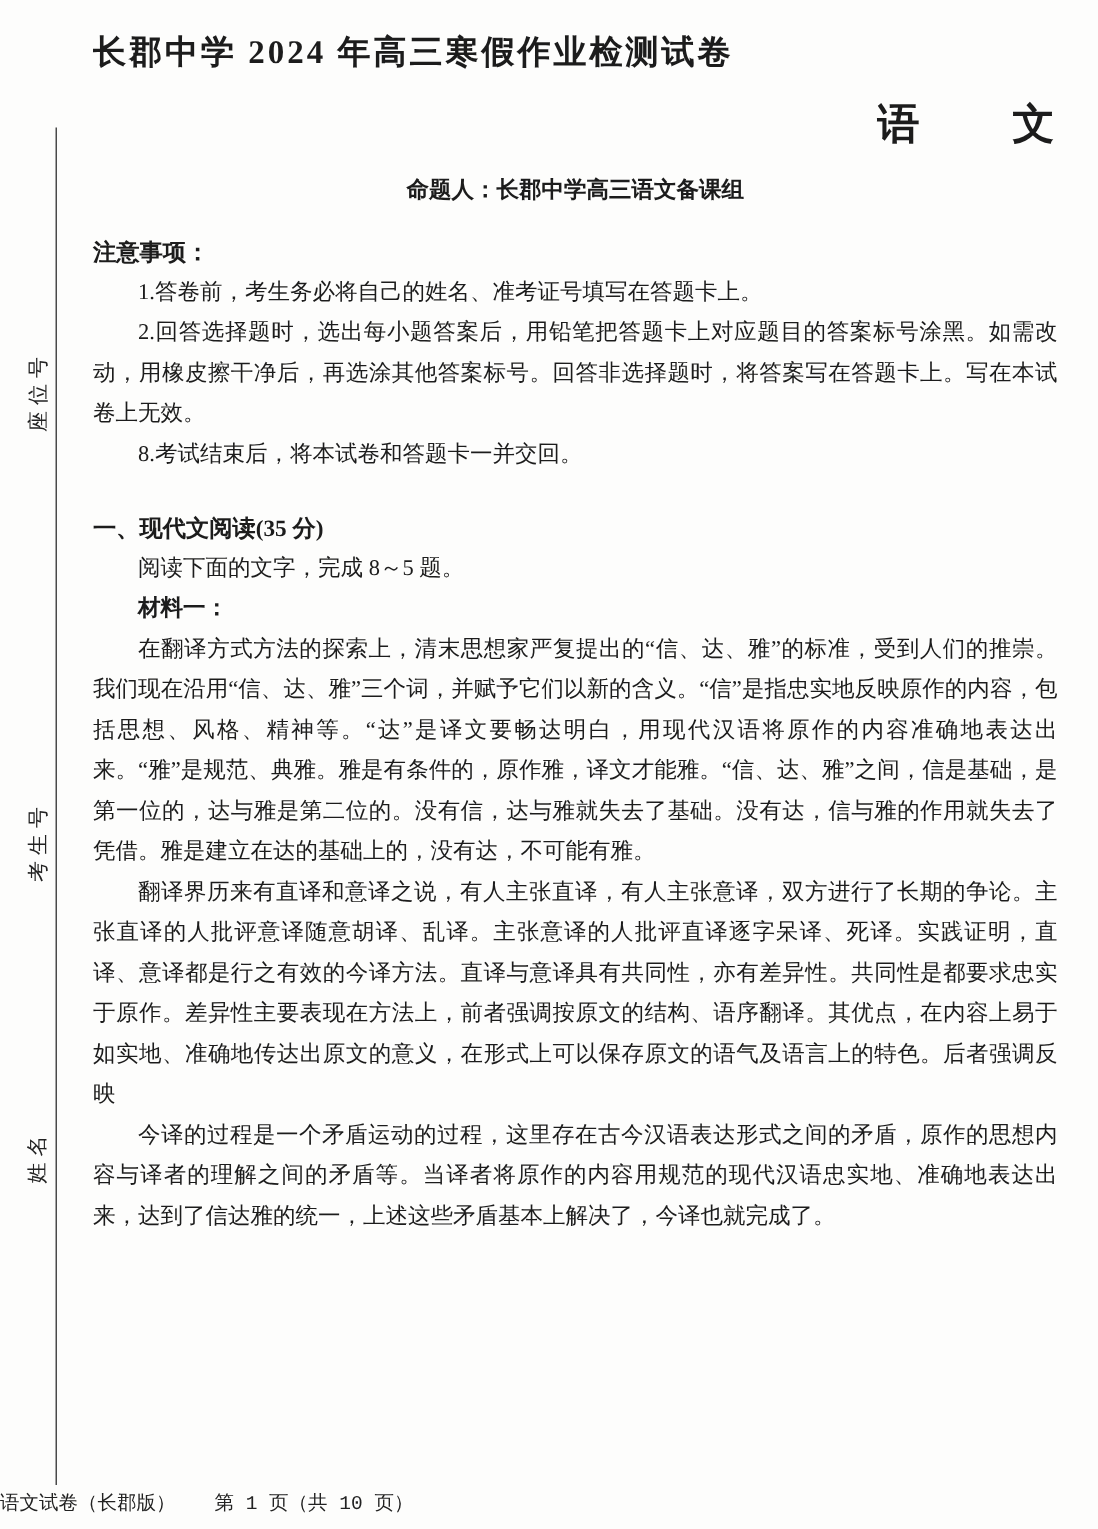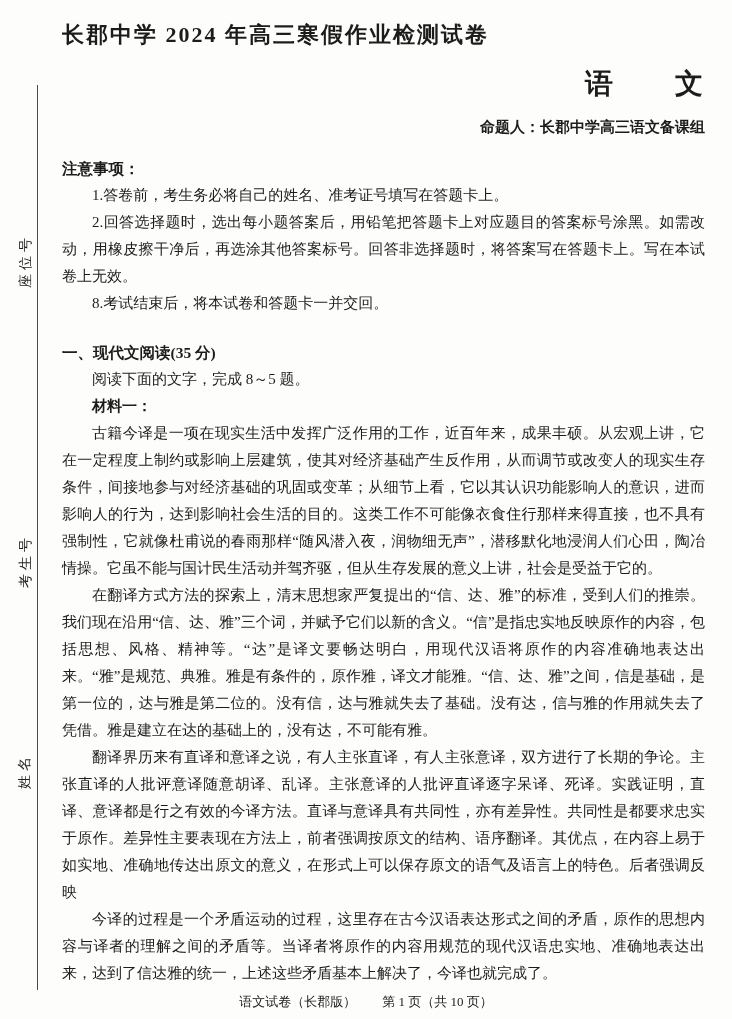--- a/index.html
+++ b/index.html
@@ -60,21 +60,21 @@
   .subject-title {
     margin: 16px 0 0 0;
     text-align: right;
     font-size: 28px;
     font-weight: bold;
     letter-spacing: 2px;
     line-height: 36px;
   }
   .author-line {
     margin-top: 12px;
-    text-align: right;
+    text-align: center;
     font-weight: bold;
     font-size: 15px;
   }
   .notice-heading {
     margin-top: 14px;
     font-weight: bold;
     font-size: 15.5px;
   }
   .notice-item {
     margin: 0;
@@ -101,23 +101,23 @@
   }
   .body-para {
     margin: 0;
     text-indent: 2em;
   }
   .footer {
     position: absolute;
     left: 0;
     right: 0;
     bottom: 8px;
-    text-align: center;
     font-size: 13px;
     color: #222;
+    font-family: Liberation Mono, monospace;
   }
 </style>
 </head>
 <body>
 
 <div class="page">
 
   <div class="seal-line"></div>
   <div class="seal-label seat">座位号</div>
   <div class="seal-label candidate">考生号</div>
@@ -131,21 +131,20 @@
 
     <div class="notice-heading">注意事项：</div>
     <p class="notice-item">1.答卷前，考生务必将自己的姓名、准考证号填写在答题卡上。</p>
     <p class="notice-item">2.回答选择题时，选出每小题答案后，用铅笔把答题卡上对应题目的答案标号涂黑。如需改动，用橡皮擦干净后，再选涂其他答案标号。回答非选择题时，将答案写在答题卡上。写在本试卷上无效。</p>
     <p class="notice-item">8.考试结束后，将本试卷和答题卡一并交回。</p>
 
     <div class="section-heading">一、现代文阅读(35 分)</div>
     <p class="instruction">阅读下面的文字，完成 8～5 题。</p>
     <p class="material-label">材料一：</p>
 
-    <p class="body-para">古籍今译是一项在现实生活中发挥广泛作用的工作，近百年来，成果丰硕。从宏观上讲，它在一定程度上制约或影响上层建筑，使其对经济基础产生反作用，从而调节或改变人的现实生存条件，间接地参与对经济基础的巩固或变革；从细节上看，它以其认识功能影响人的意识，进而影响人的行为，达到影响社会生活的目的。这类工作不可能像衣食住行那样来得直接，也不具有强制性，它就像杜甫说的春雨那样“随风潜入夜，润物细无声”，潜移默化地浸润人们心田，陶冶情操。它虽不能与国计民生活动并驾齐驱，但从生存发展的意义上讲，社会是受益于它的。</p>
     <p class="body-para">在翻译方式方法的探索上，清末思想家严复提出的“信、达、雅”的标准，受到人们的推崇。我们现在沿用“信、达、雅”三个词，并赋予它们以新的含义。“信”是指忠实地反映原作的内容，包括思想、风格、精神等。“达”是译文要畅达明白，用现代汉语将原作的内容准确地表达出来。“雅”是规范、典雅。雅是有条件的，原作雅，译文才能雅。“信、达、雅”之间，信是基础，是第一位的，达与雅是第二位的。没有信，达与雅就失去了基础。没有达，信与雅的作用就失去了凭借。雅是建立在达的基础上的，没有达，不可能有雅。</p>
     <p class="body-para">翻译界历来有直译和意译之说，有人主张直译，有人主张意译，双方进行了长期的争论。主张直译的人批评意译随意胡译、乱译。主张意译的人批评直译逐字呆译、死译。实践证明，直译、意译都是行之有效的今译方法。直译与意译具有共同性，亦有差异性。共同性是都要求忠实于原作。差异性主要表现在方法上，前者强调按原文的结构、语序翻译。其优点，在内容上易于如实地、准确地传达出原文的意义，在形式上可以保存原文的语气及语言上的特色。后者强调反映</p>
     <p class="body-para">今译的过程是一个矛盾运动的过程，这里存在古今汉语表达形式之间的矛盾，原作的思想内容与译者的理解之间的矛盾等。当译者将原作的内容用规范的现代汉语忠实地、准确地表达出来，达到了信达雅的统一，上述这些矛盾基本上解决了，今译也就完成了。</p>
 
   </div>
 
   <div class="footer">语文试卷（长郡版）　　第 1 页（共 10 页）</div>
 
 </div>
 

